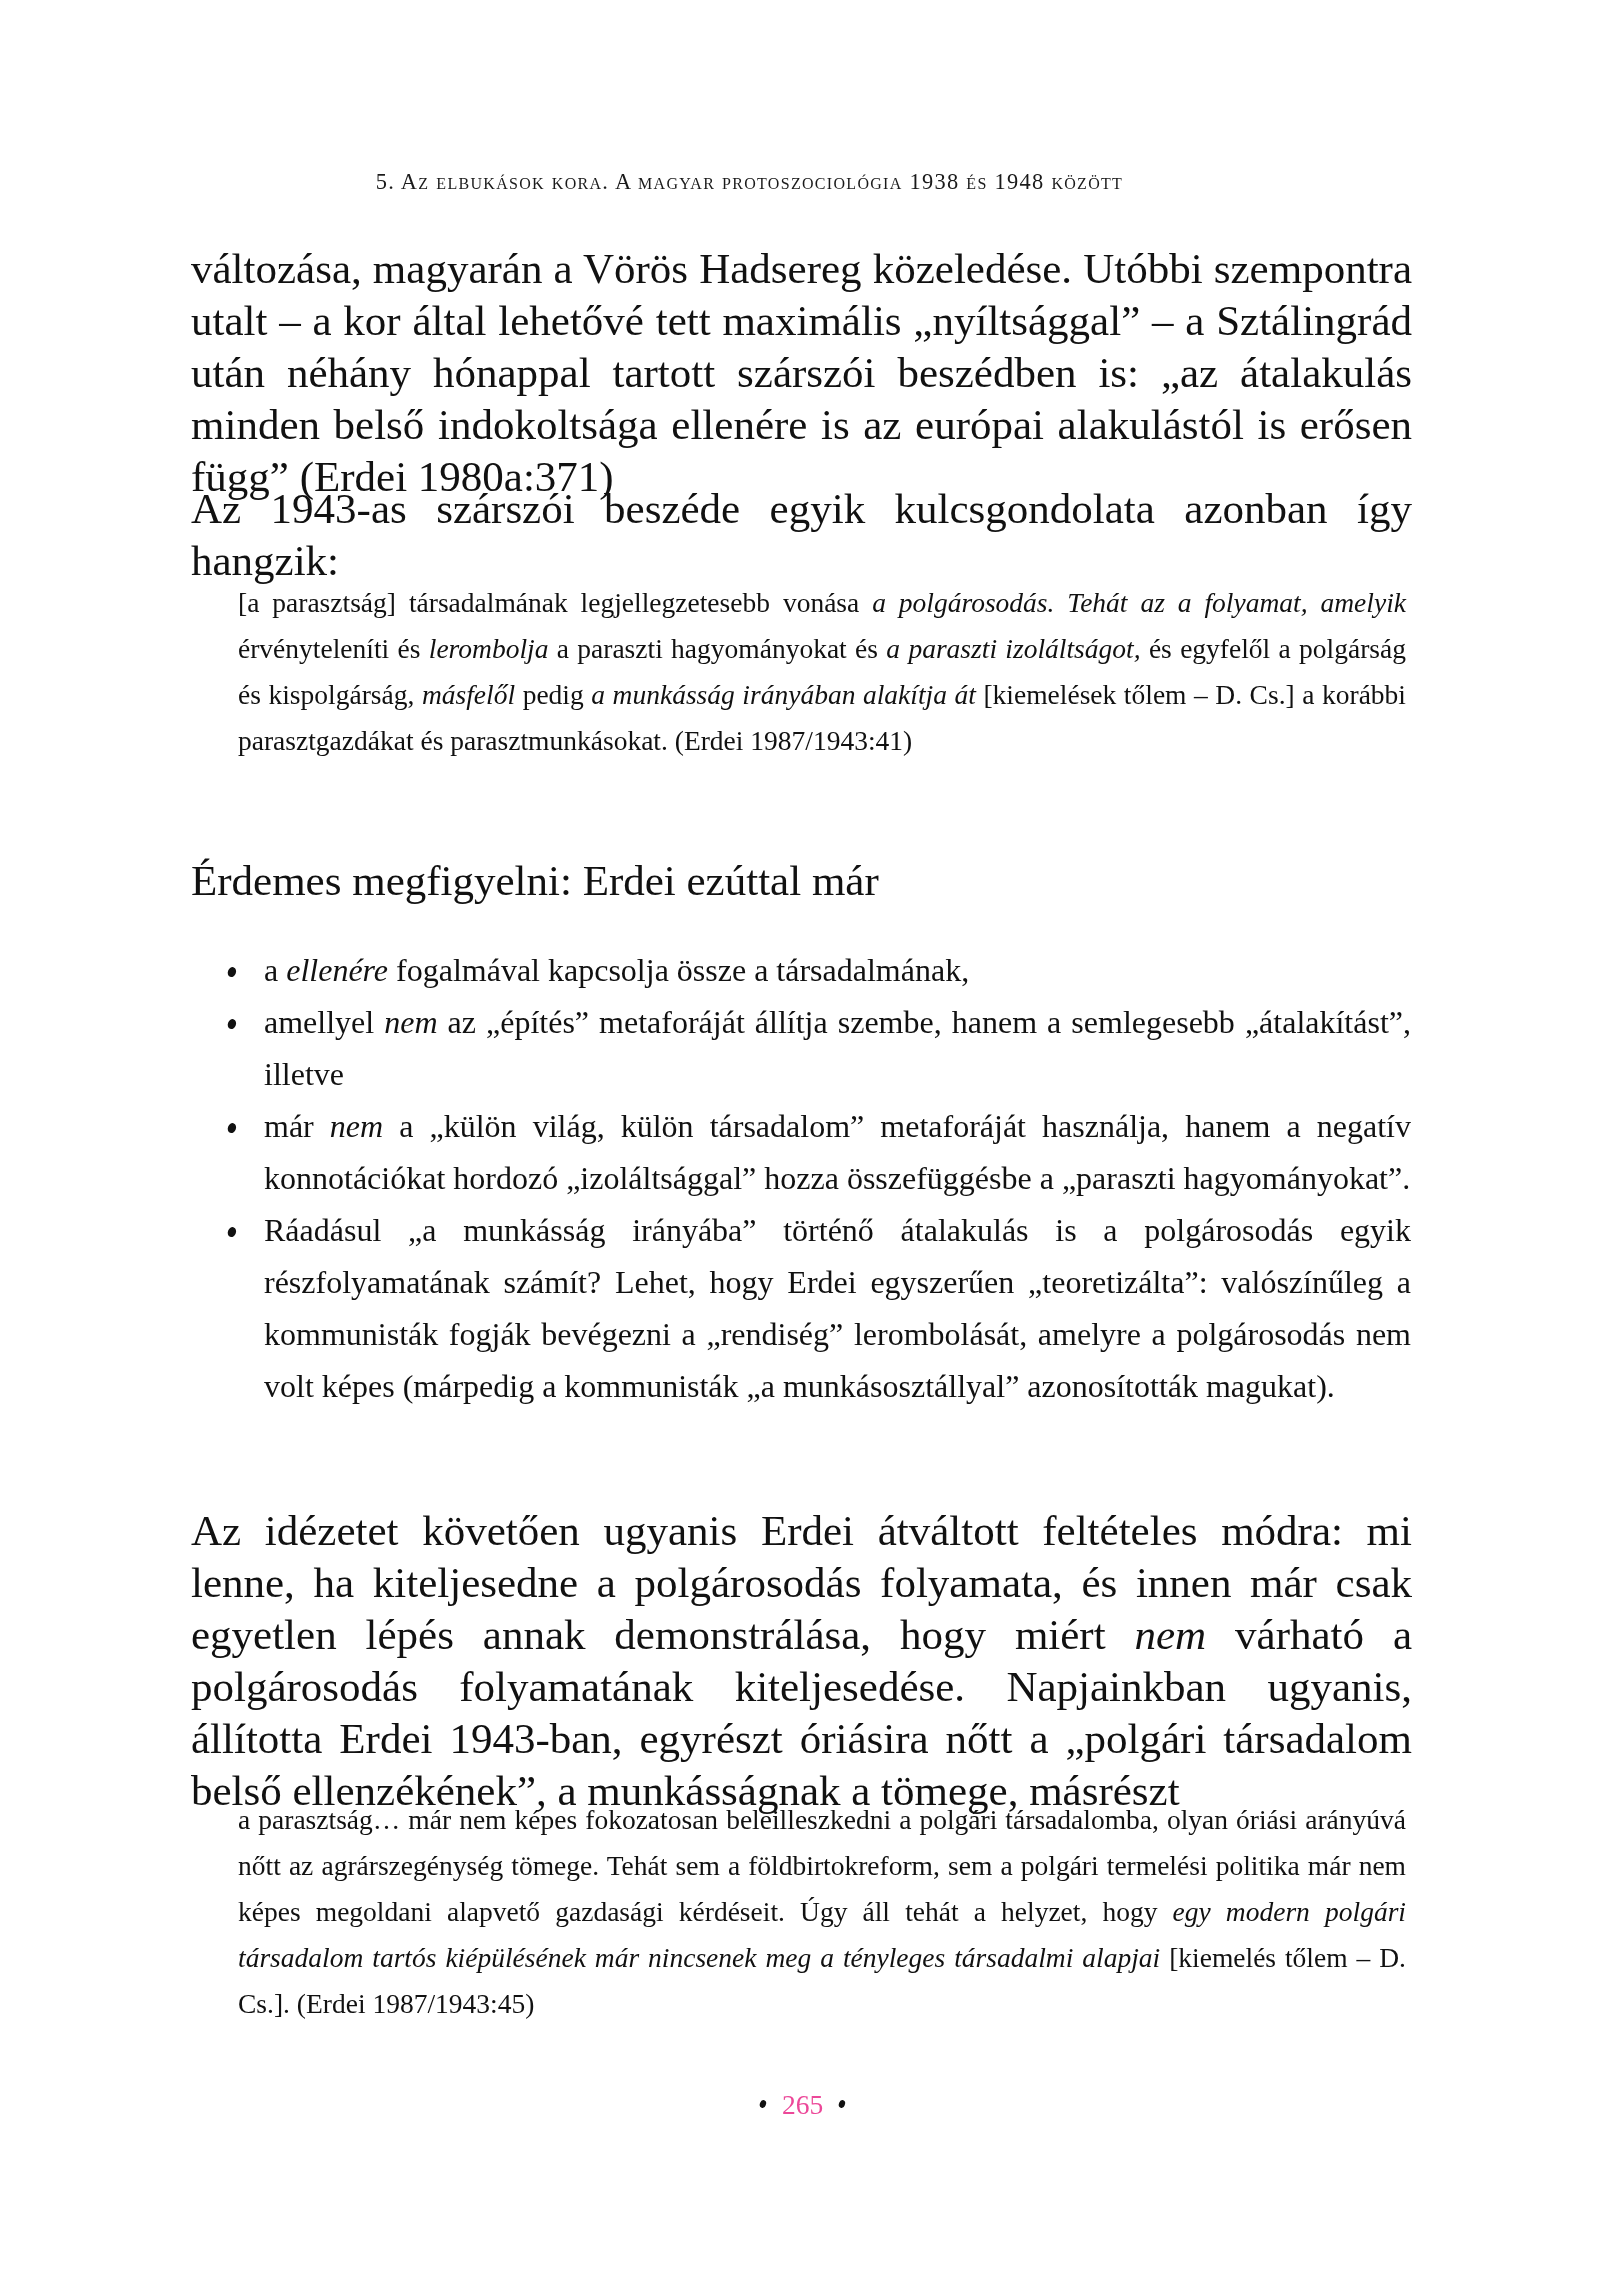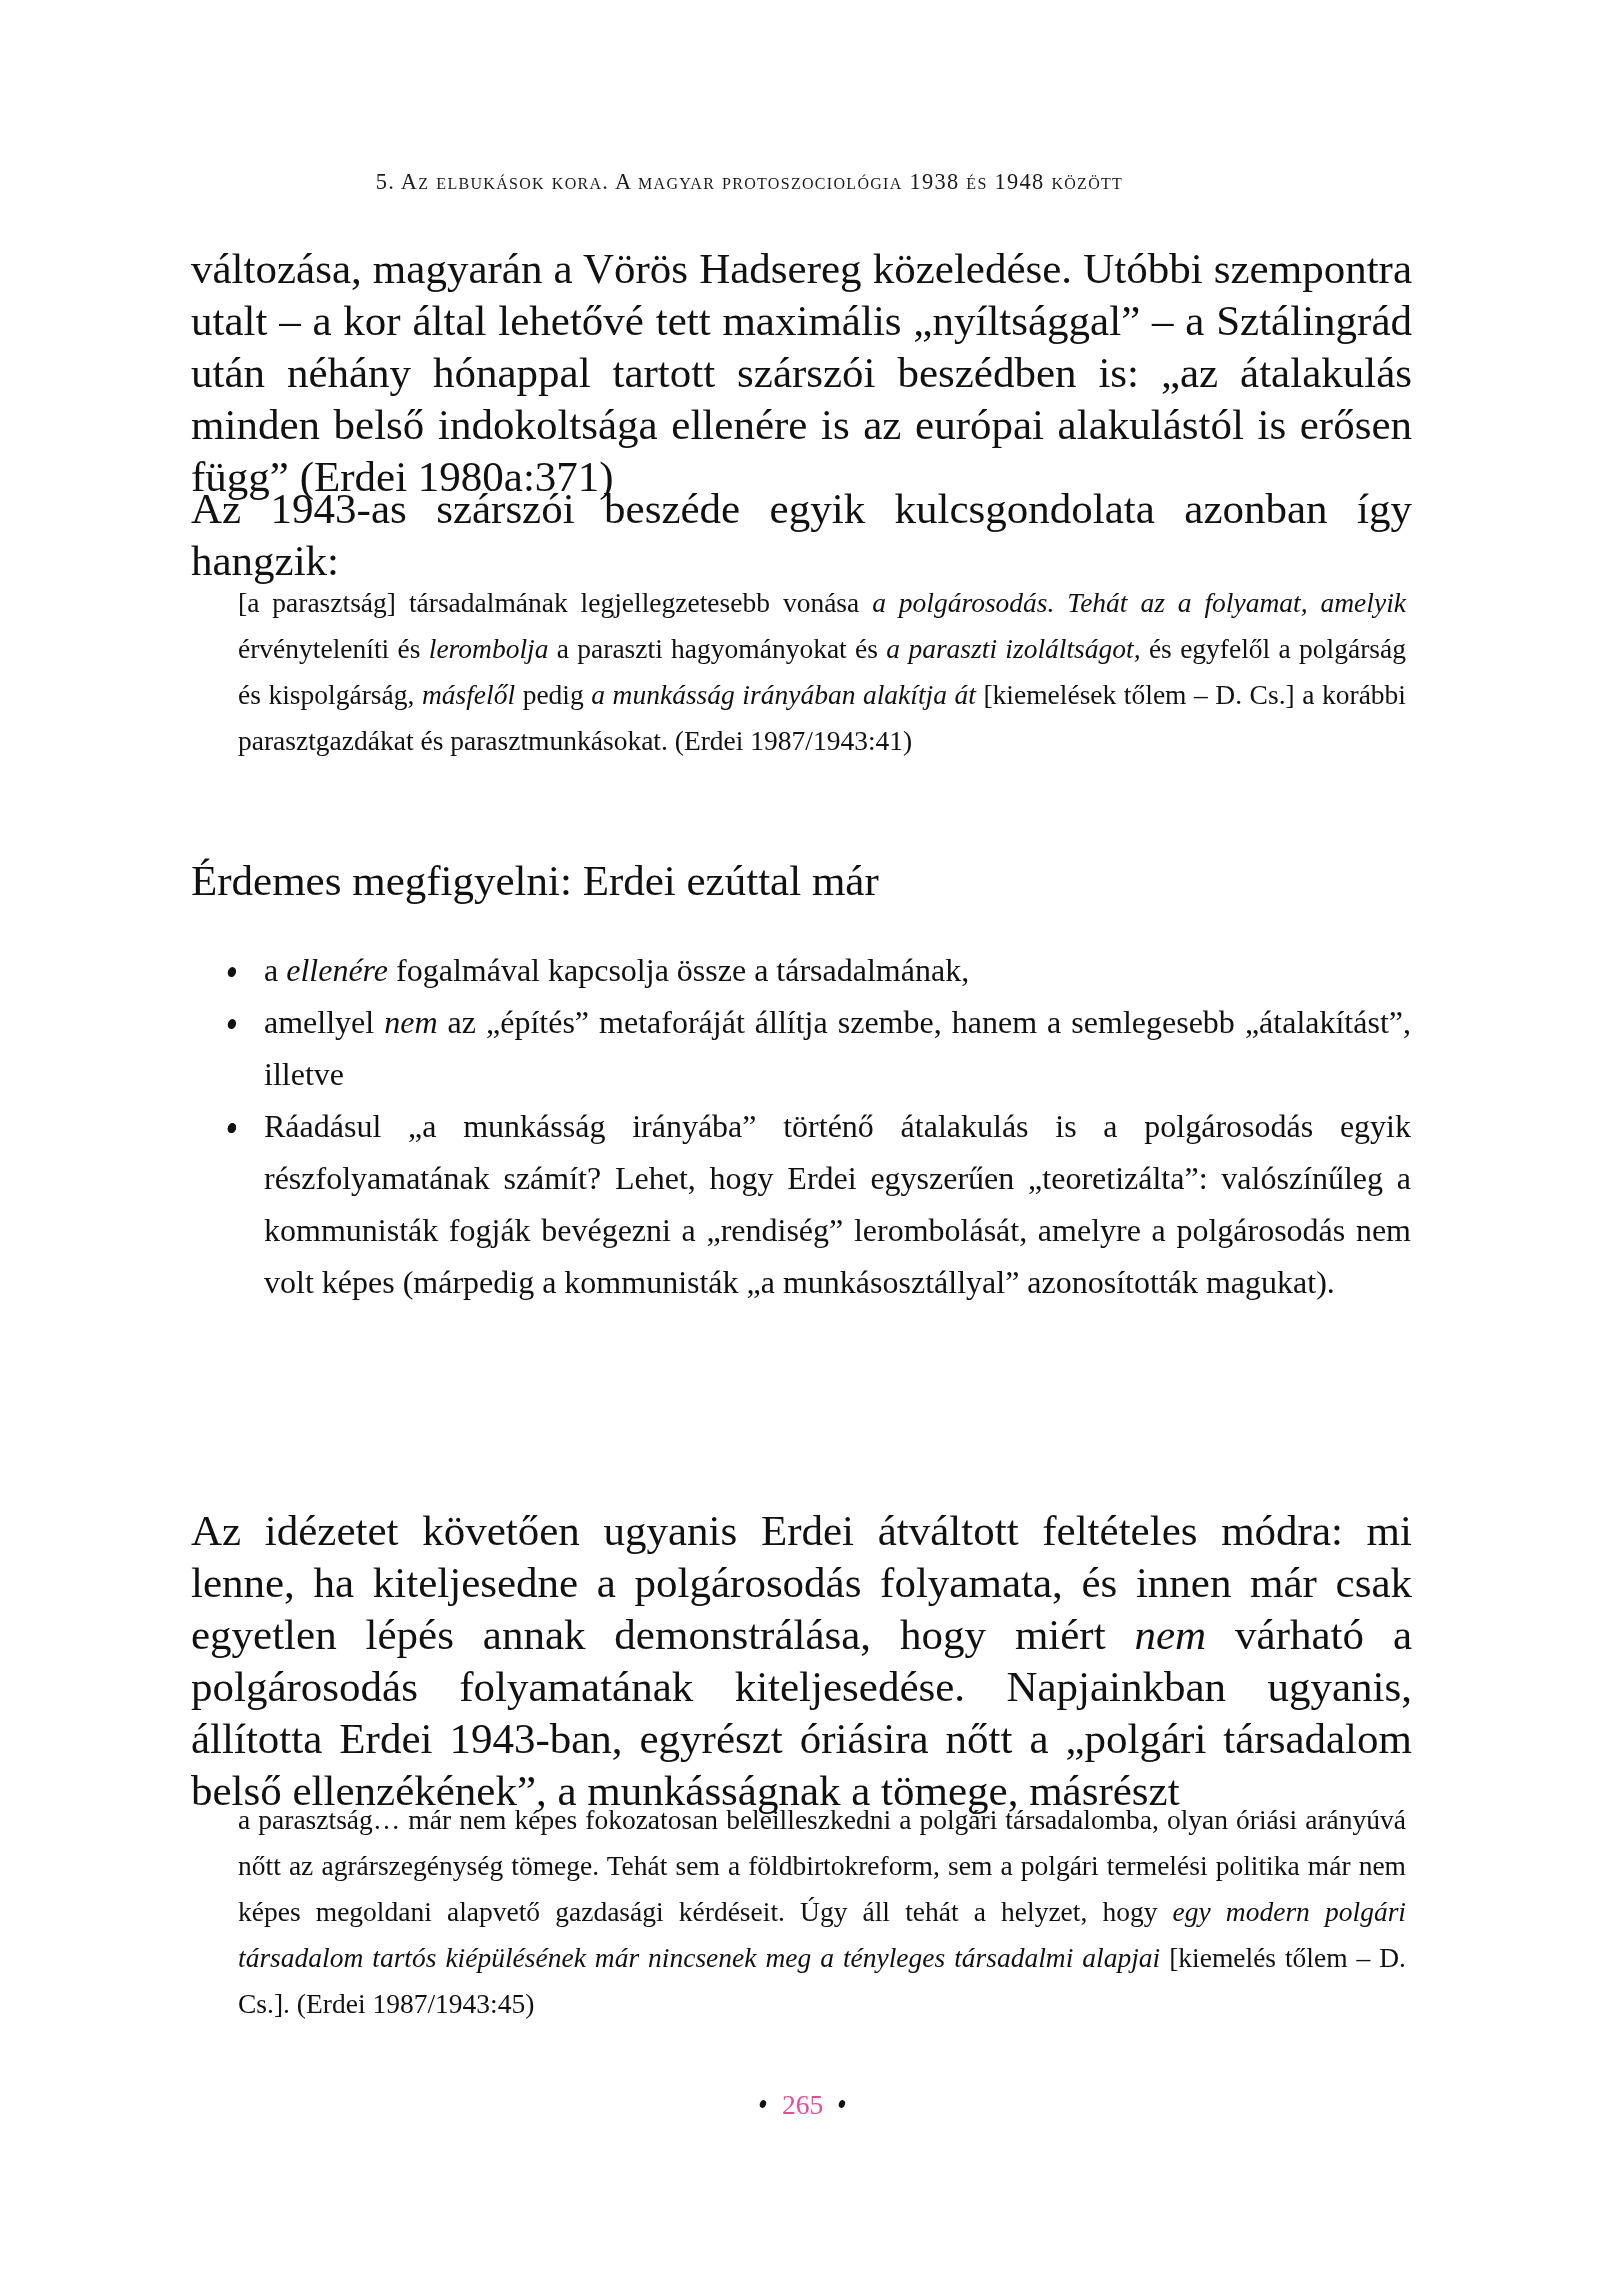--- a/index.html
+++ b/index.html
@@ -48,20 +48,21 @@
   <li class="bullet-item" style="text-align-last:left;">
     <span class="bullet-dot"></span>
     <span><span>a </span><em>ellenére</em><span> fogalmával kapcsolja össze a társadalmának,</span></span>
   </li>
   <li class="bullet-item" style="text-align-last:left;">
     <span class="bullet-dot"></span>
     <span><span>amellyel </span><em>nem</em><span> az „építés” metaforáját állítja szembe, hanem a semlegesebb „átalakítást”, illetve</span></span>
   </li>
   <li class="bullet-item" style="text-align-last:left;">
     <span class="bullet-dot"></span>
+    <span><span>már </span><em>nem</em><span> a „külön világ, külön társadalom” metaforáját használja, hanem a negatív konnotációkat hordozó „izoláltsággal” hozza összefüggésbe a „paraszti hagyományokat”.</span></span>
   </li>
   <li class="bullet-item" style="text-align-last:left;">
     <span class="bullet-dot"></span>
     <span><span>Ráadásul „a munkásság irányába” történő átalakulás is a polgárosodás egyik részfolyamatának számít? Lehet, hogy Erdei egyszerűen „teoretizálta”: valószínűleg a kommunisták fogják bevégezni a „rendiség” lerombolását, amelyre a polgárosodás nem volt képes (márpedig a kommunisták „a munkásosztállyal” azonosították magukat).</span></span>
   </li>
 </ul>
 
 <div class="text-block" style="top:1505px;">
   <p class="body-para last-line-left"><span>Az idézetet követően ugyanis Erdei átváltott feltételes módra: mi lenne, ha kiteljesedne a polgárosodás folyamata, és innen már csak egyetlen lépés annak demonstrálása, hogy miért </span><em>nem</em><span> várható a polgárosodás folyamatának kiteljesedése. Napjainkban ugyanis, állította Erdei 1943-ban, egyrészt óriásira nőtt a „polgári társadalom belső ellenzékének”, a munkásságnak a tömege, másrészt</span></p>
 </div>

